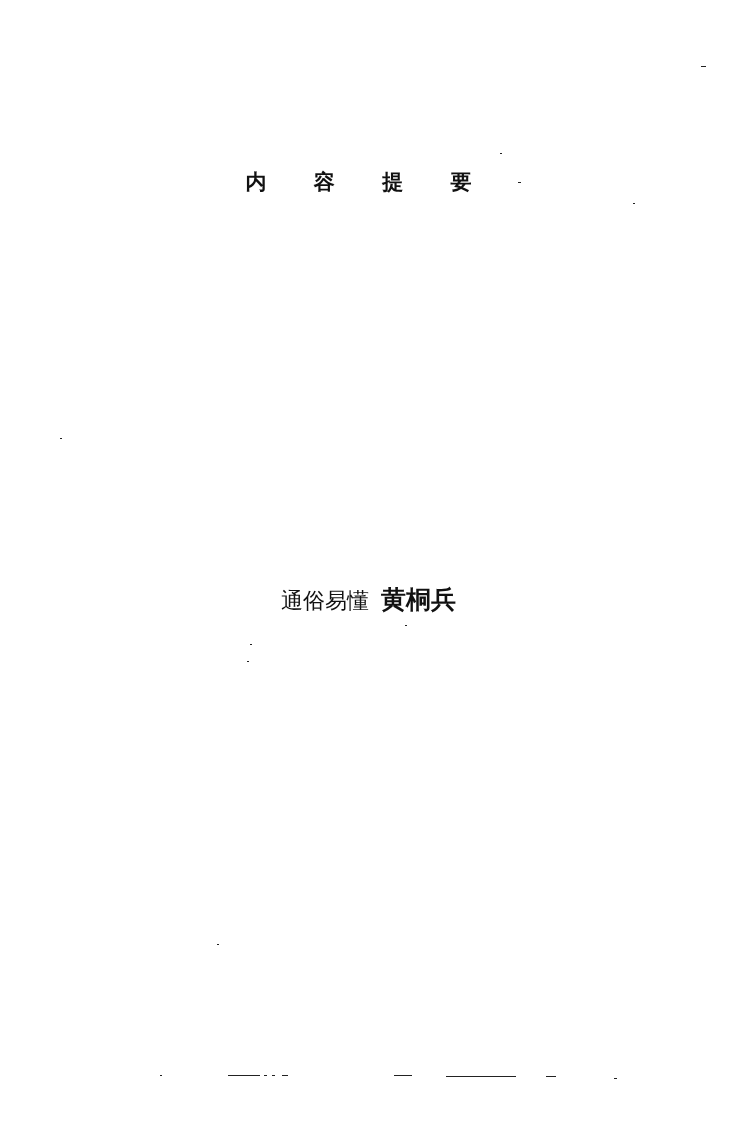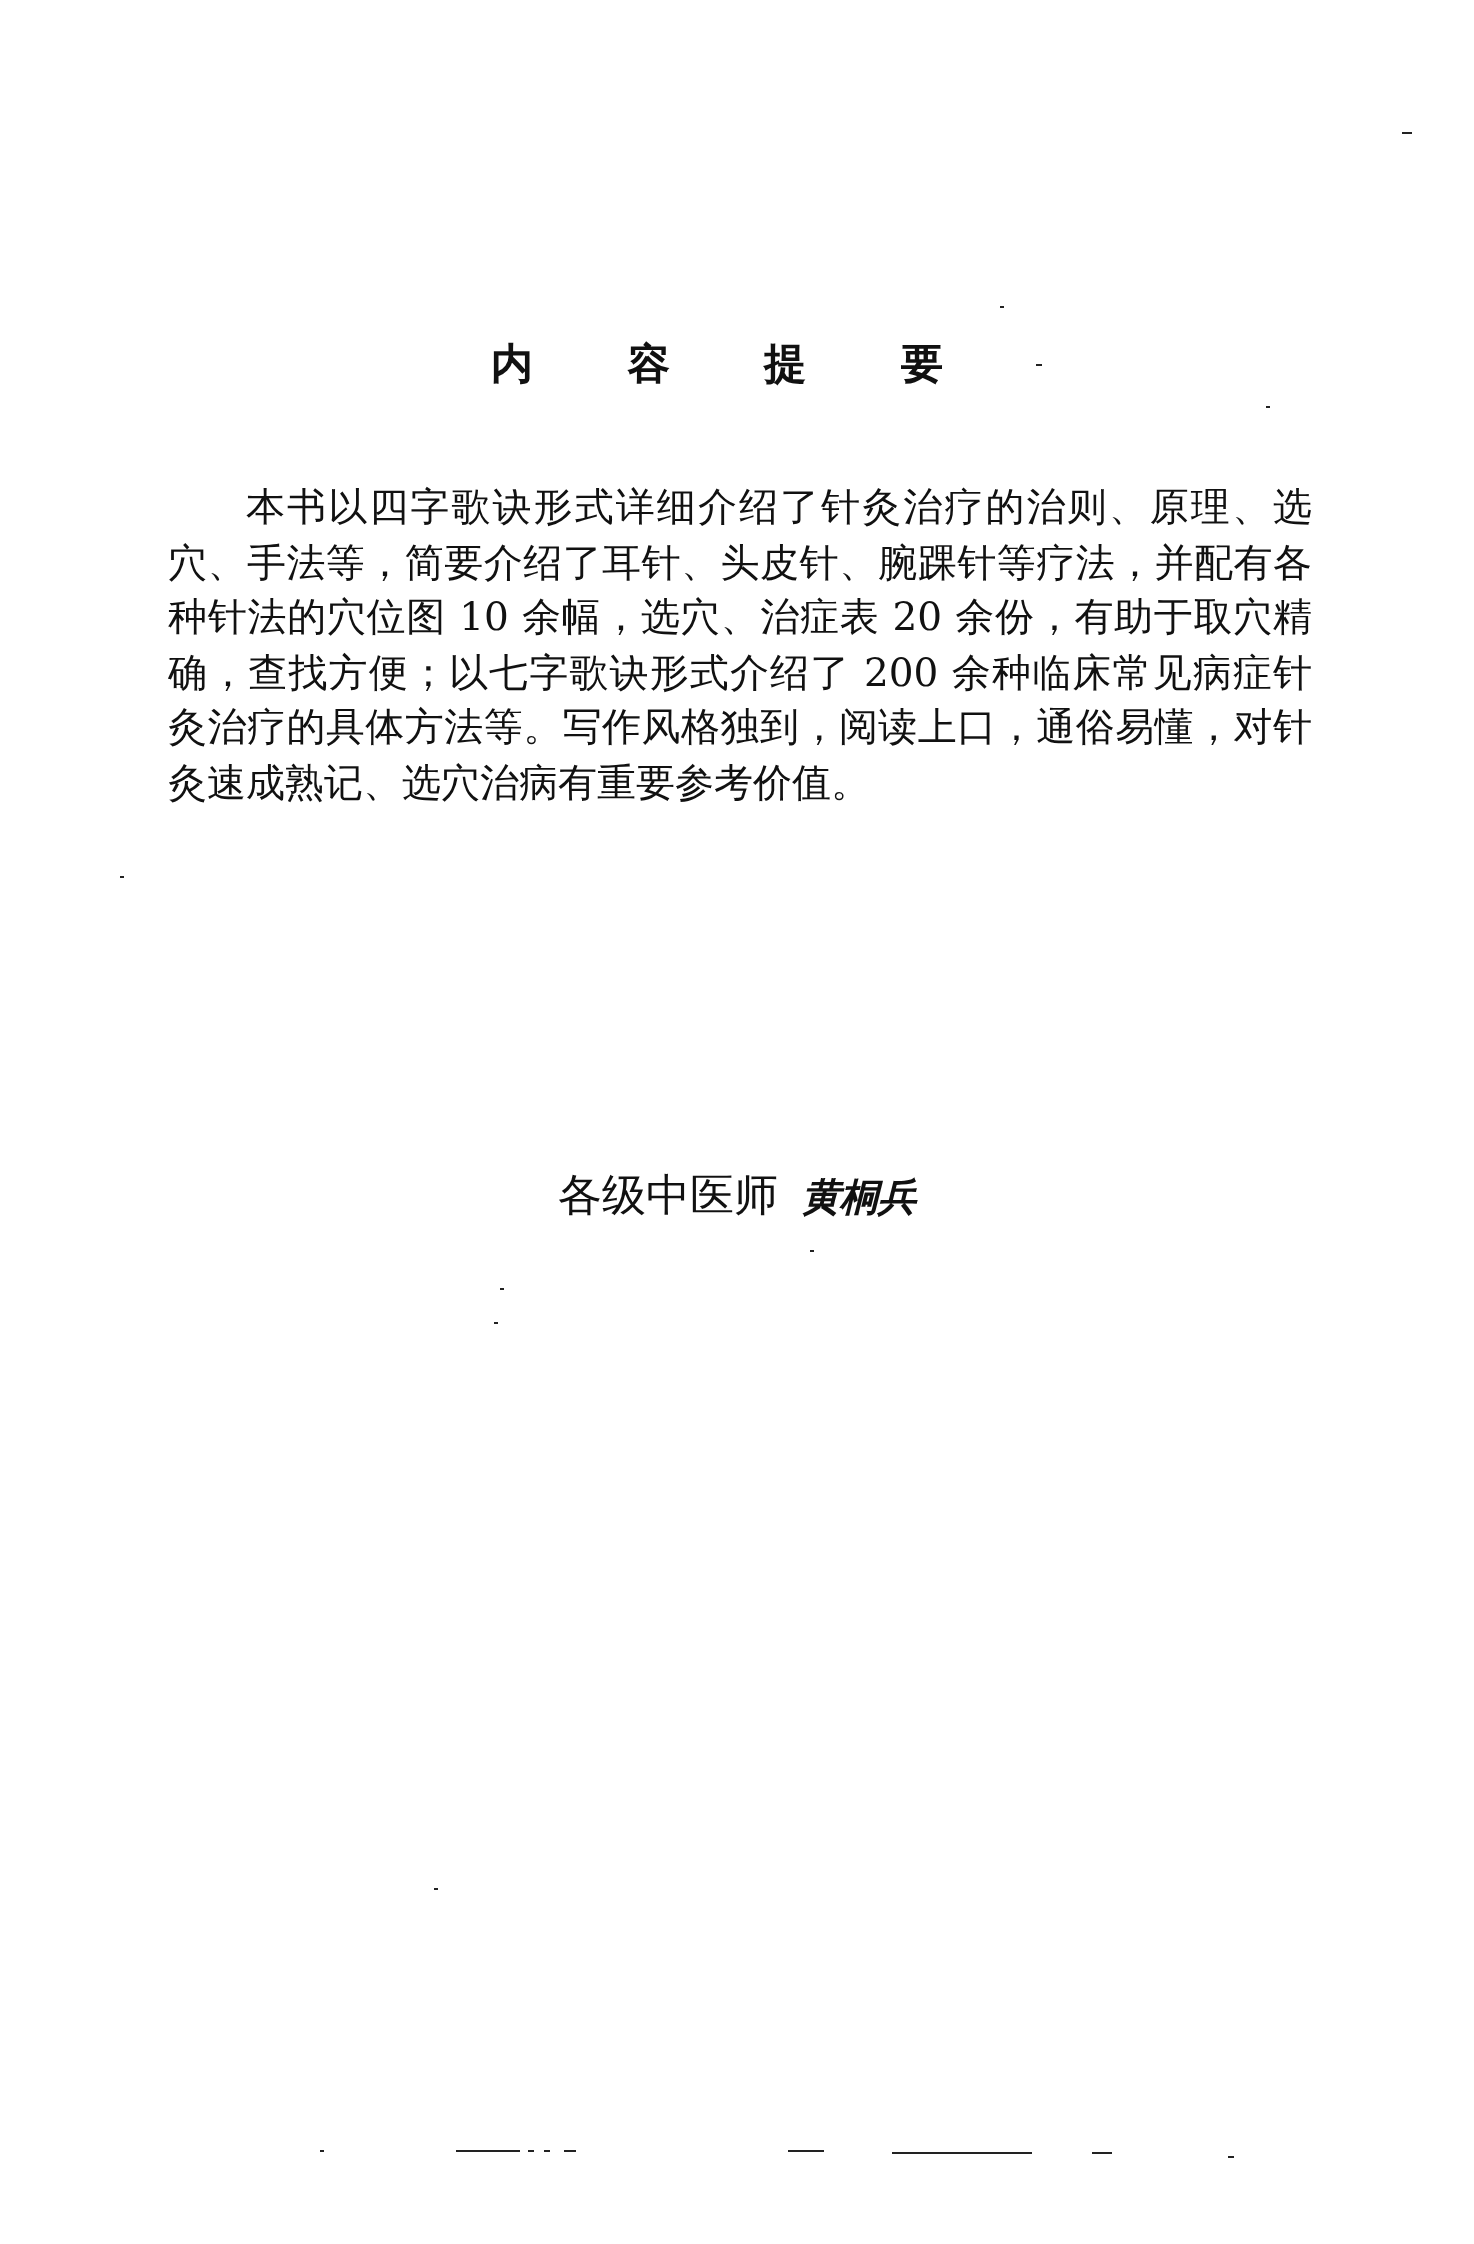--- a/index.html
+++ b/index.html
@@ -5,36 +5,35 @@
     html, body { margin: 0; padding: 0; background: #ffffff; }
     body { width: 737px; height: 1122px; position: relative; overflow: hidden;
       font-family: "DejaVu Serif", "Liberation Serif", serif; color: #111111; }
     .page { position: absolute; left: 0; top: 0; width: 604px; height: 1122px; padding-left: 30px; }
     .title { position: absolute; top: 168px; left: 0; width: 737px; text-align: center;
       font-family: "DejaVu Sans", sans-serif; font-weight: bold; font-size: 21px; letter-spacing: 20px; }
     .body-text { position: absolute; left: 84px; top: 240px; width: 572px; font-size: 19.5px;
       line-height: 27.5px; text-align: justify; }
     .body-text p { margin: 0; text-indent: 2em; }
     .editor { position: absolute; top: 583px; left: 0; width: 737px; text-align: center; font-size: 22px; }
-    .editor .name { margin-left: 12px; font-weight: bold; font-style: italic; font-size: 19px; }
+    .editor .name { margin-left: 12px; font-weight: bold; font-size: 25px; }
     .speck { position: absolute; background: #222; height: 1px; }
     .footer-marks { position: absolute; top: 1075px; left: 0; width: 737px; height: 6px; }
   </style>
 </head>
 <body>
 
 <div class="page">
   <div class="title">内 容 提 要</div>
 
   <div class="body-text">
-    <p>本书以四字歌诀形式详细介绍了针灸治疗的治则、原理、选穴、手法等，简要介绍了耳针、头皮针、腕踝针等疗法，并配有各种针法的穴位图 10 余幅，选穴、治症表 20 余份，有助于取穴精确，查找方便；以七字歌诀形式介绍了 200 余种临床常见病症针灸治疗的具体方法等。写作风格独到，阅读上口，通俗易懂，对针灸速成熟记、选穴治病有重要参考价值。</p>
   </div>
 
   <div class="editor">
-    <span>各级中医师</span><span class="name">黄桐兵</span>
+    <span>通俗易懂</span><span class="name">黄桐兵</span>
   </div>
 
   <div class="speck" style="left:701px;top:66px;width:5px;"></div>
   <div class="speck" style="left:500px;top:153px;width:2px;"></div>
   <div class="speck" style="left:518px;top:182px;width:3px;"></div>
   <div class="speck" style="left:633px;top:203px;width:2px;"></div>
   <div class="speck" style="left:60px;top:438px;width:2px;"></div>
   <div class="speck" style="left:405px;top:625px;width:2px;"></div>
   <div class="speck" style="left:250px;top:644px;width:2px;"></div>
   <div class="speck" style="left:247px;top:661px;width:2px;"></div>

